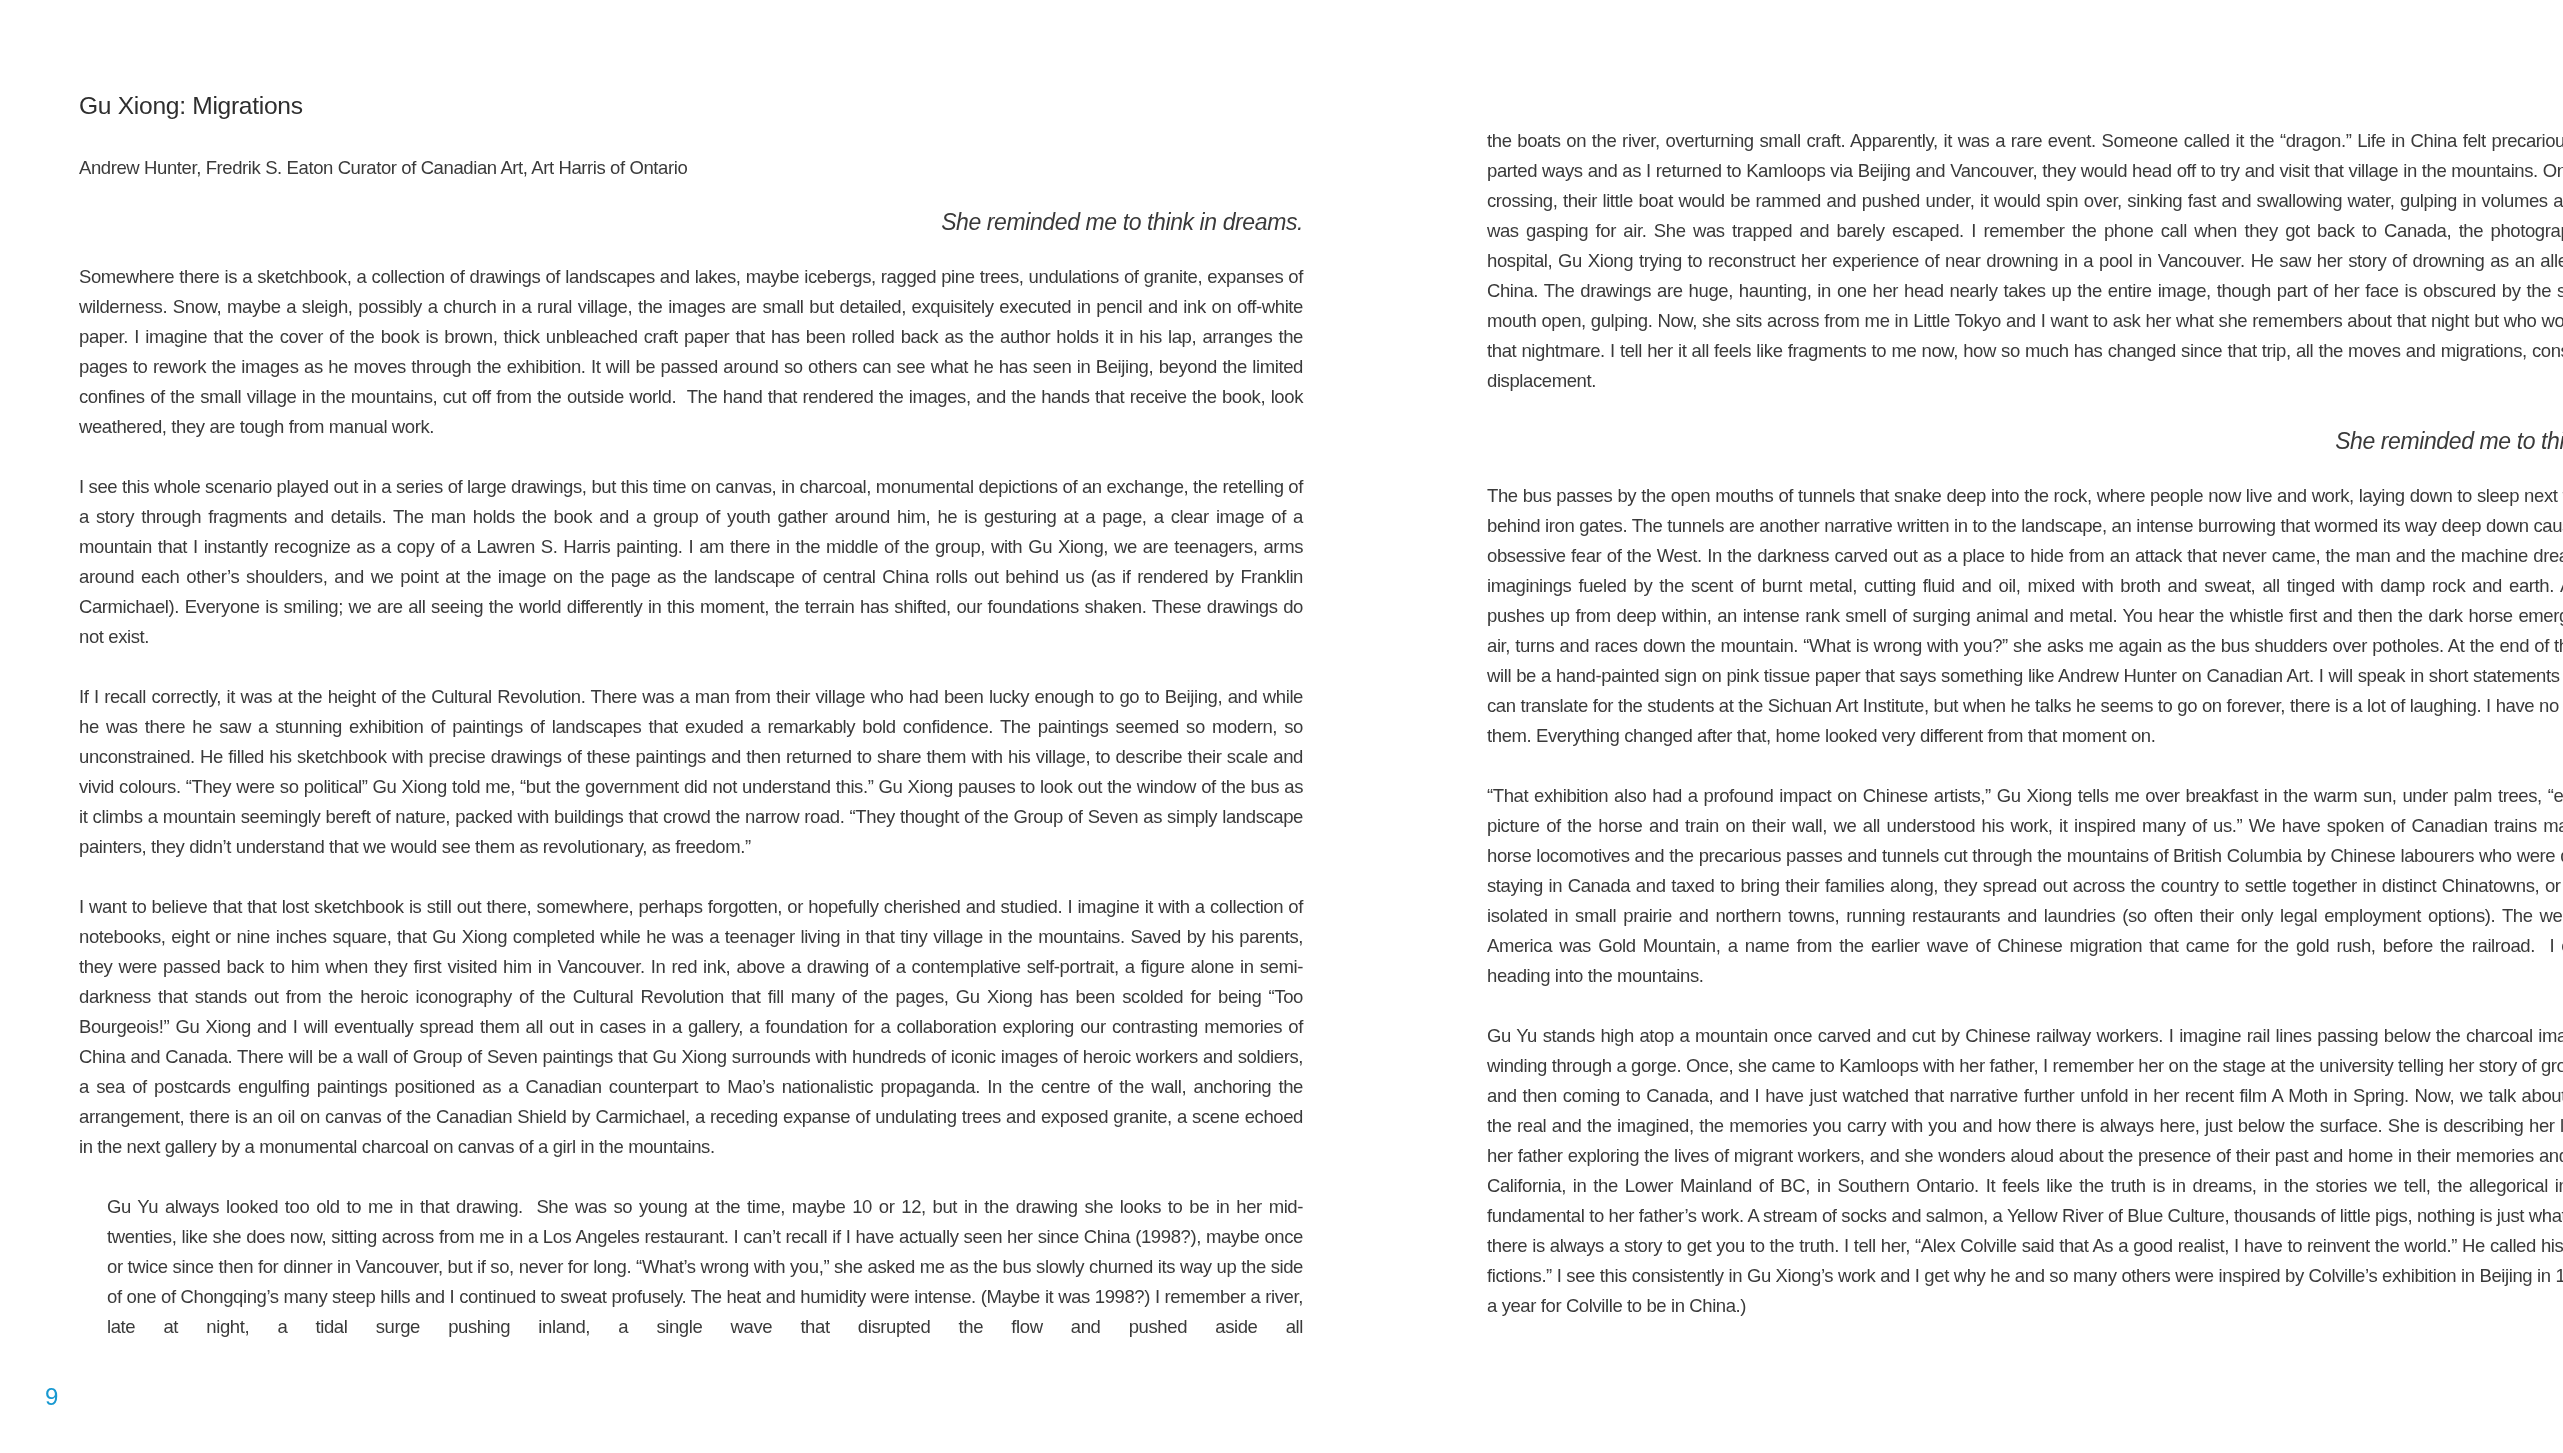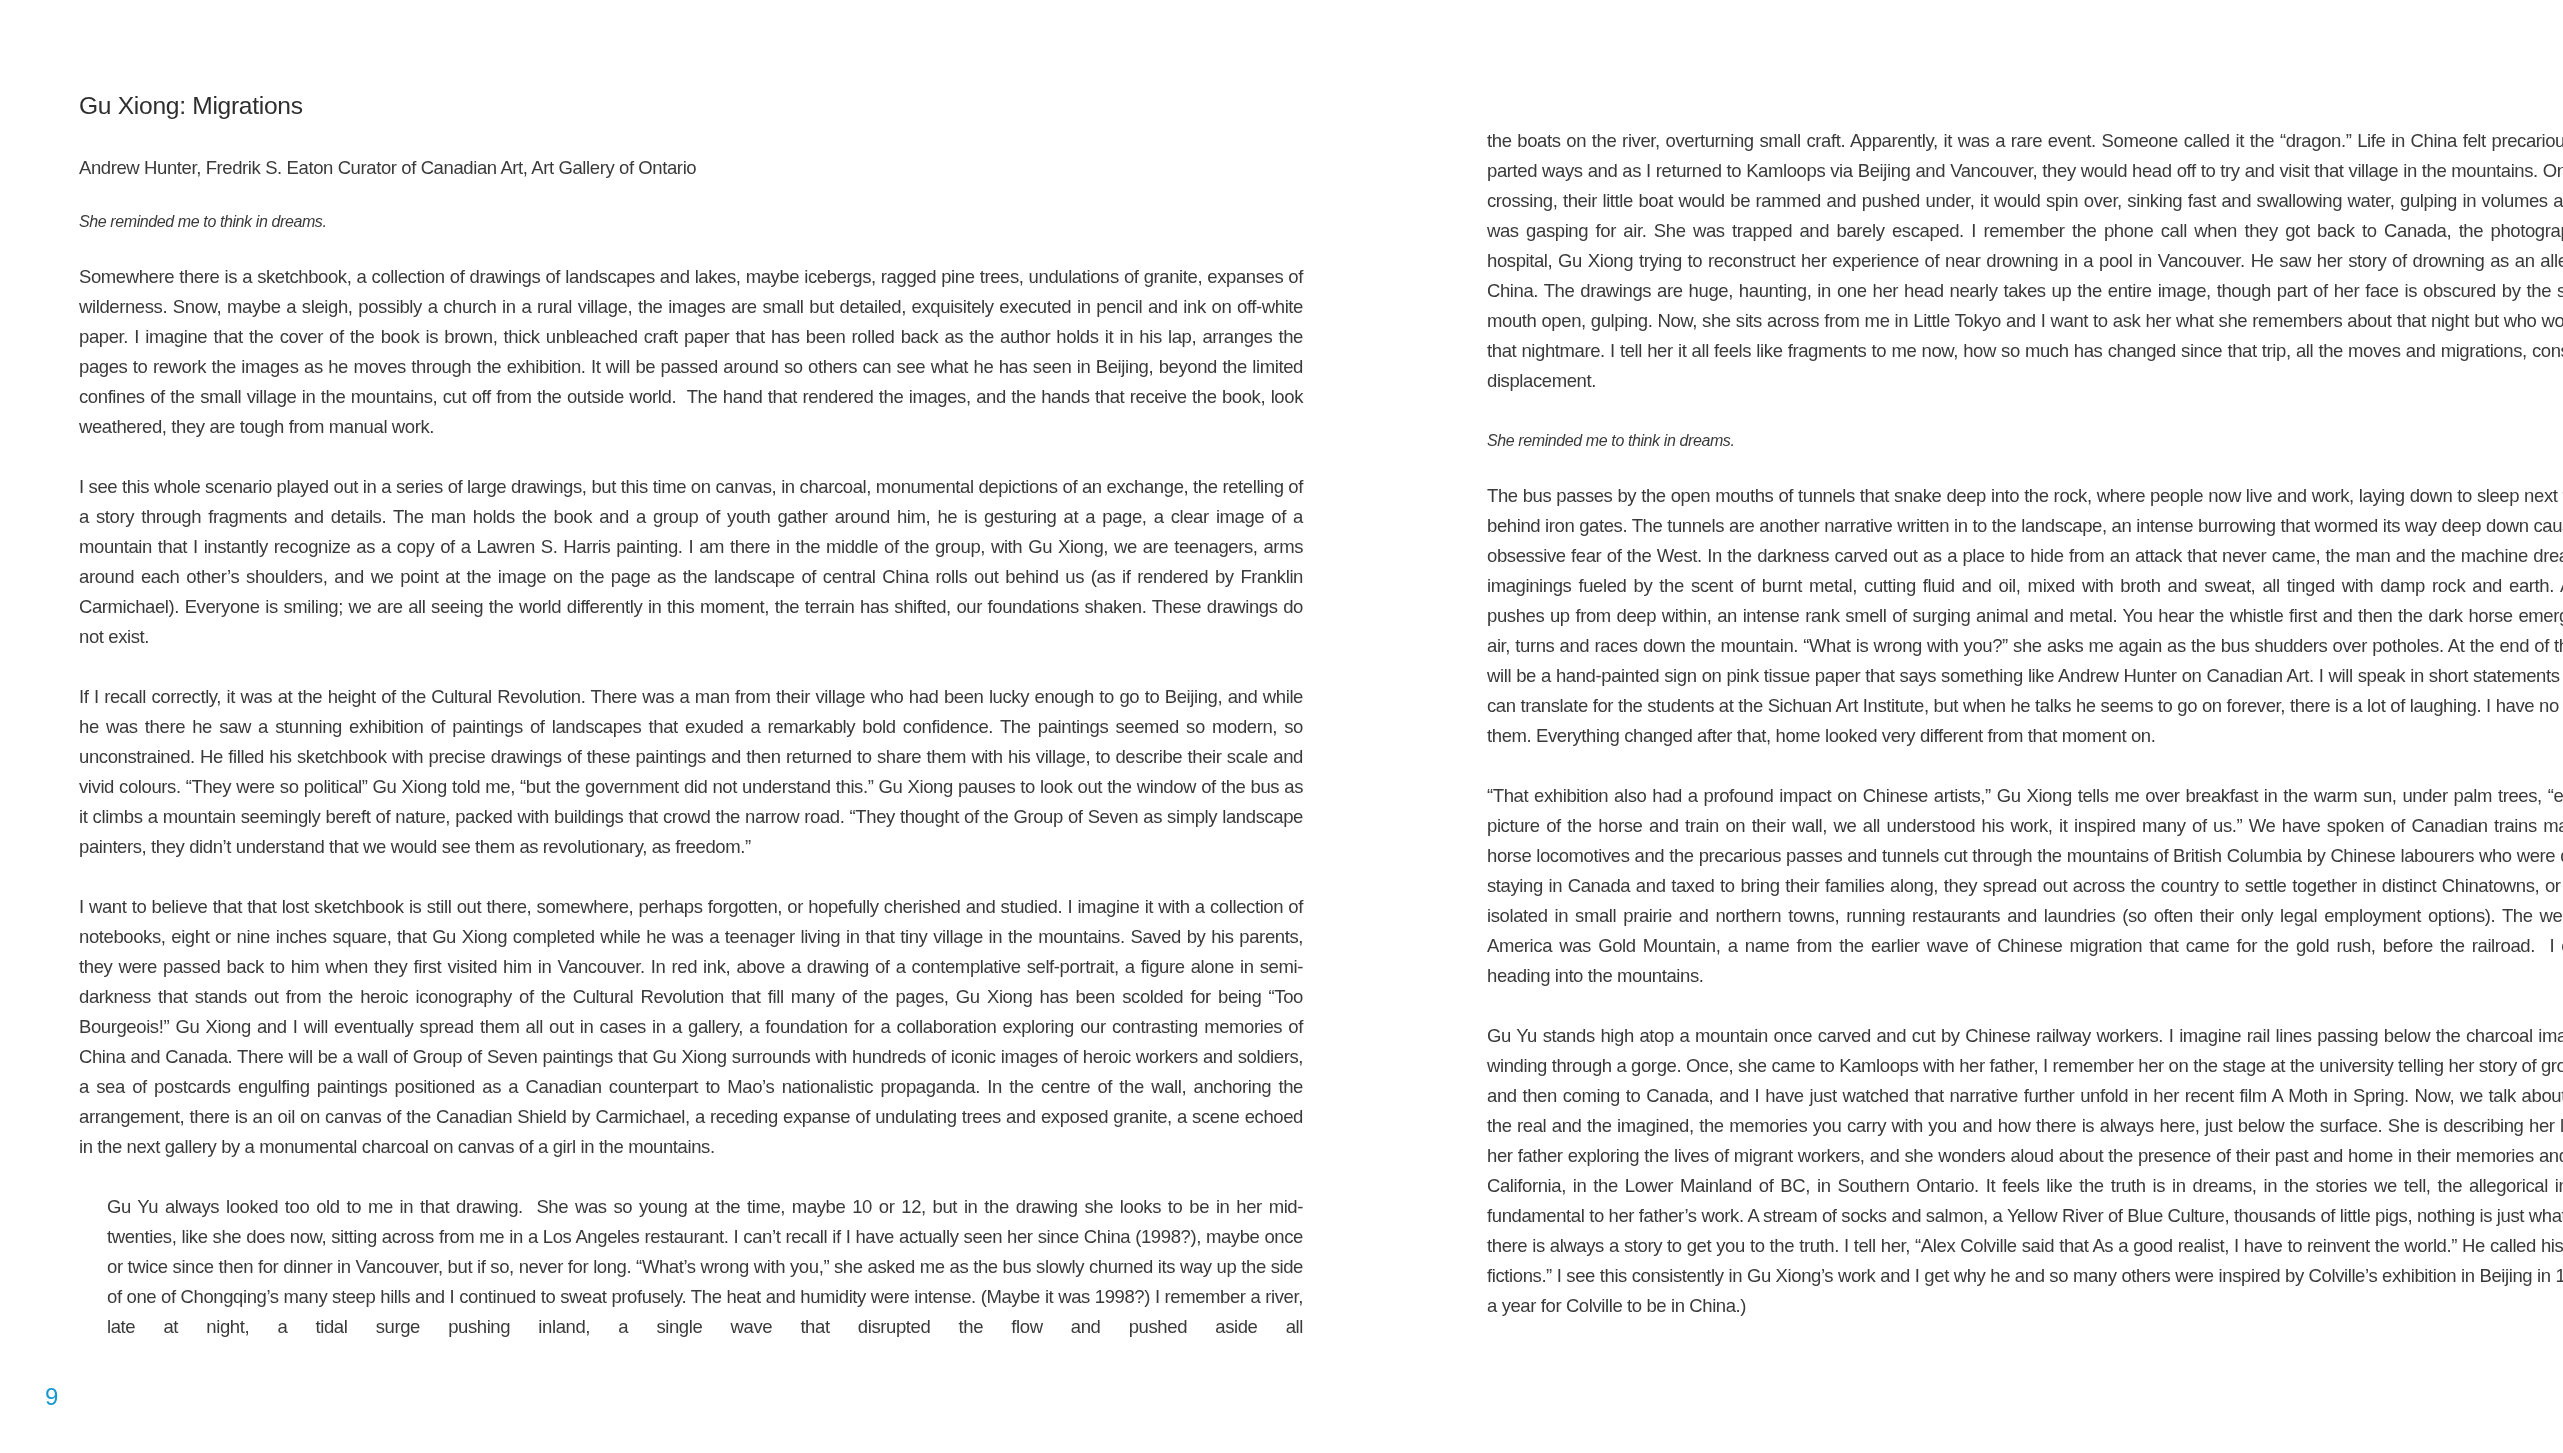--- a/index.html
+++ b/index.html
@@ -38,25 +38,26 @@
     color: #2e2e2e;
     margin: 0 0 34px 0;
   }
   .byline {
     font-size: 18.5px;
     line-height: 30px;
     letter-spacing: -0.4px;
     margin: 0 0 24.6px 0;
   }
   .epigraph {
-    font-size: 16px;
+    font-size: 23px;
     line-height: 30px;
     letter-spacing: -0.4px;
     font-style: italic;
     margin: 0 0 25px 0;
+    text-align: right;
   }
   .para {
     font-size: 18.5px;
     line-height: 30px;
     letter-spacing: -0.4px;
     text-align: justify;
     margin: 0 0 30px 0;
   }
   .para.justify-last {
     text-align-last: justify;
@@ -75,21 +76,21 @@
   }
   .page-num-left { left: 45px; }
 </style>
 </head>
 <body>
 
 <div class="spread">
 
   <div class="col col-left">
     <h1 class="title">Gu Xiong: Migrations</h1>
-    <div class="byline">Andrew Hunter, Fredrik S. Eaton Curator of Canadian Art, Art Gallery of Ontario</div>
+    <div class="byline">Andrew Hunter, Fredrik S. Eaton Curator of Canadian Art, Art Harris of Ontario</div>
     <div class="epigraph">She reminded me to think in dreams.</div>
     <p class="para">Somewhere there is a sketchbook, a collection of drawings of landscapes and lakes, maybe icebergs, ragged pine trees, undulations of granite, expanses of wilderness. Snow, maybe a sleigh, possibly a church in a rural village, the images are small but detailed, exquisitely executed in pencil and ink on off-white paper. I imagine that the cover of the book is brown, thick unbleached craft paper that has been rolled back as the author holds it in his lap, arranges the pages to rework the images as he moves through the exhibition. It will be passed around so others can see what he has seen in Beijing, beyond the limited confines of the small village in the mountains, cut off from the outside world.&nbsp; The hand that rendered the images, and the hands that receive the book, look weathered, they are tough from manual work.</p>
     <p class="para">I see this whole scenario played out in a series of large drawings, but this time on canvas, in charcoal, monumental depictions of an exchange, the retelling of a story through fragments and details. The man holds the book and a group of youth gather around him, he is gesturing at a page, a clear image of a mountain that I instantly recognize as a copy of a Lawren S. Harris painting. I am there in the middle of the group, with Gu Xiong, we are teenagers, arms around each other’s shoulders, and we point at the image on the page as the landscape of central China rolls out behind us (as if rendered by Franklin Carmichael). Everyone is smiling; we are all seeing the world differently in this moment, the terrain has shifted, our foundations shaken. These drawings do not exist.</p>
     <p class="para">If I recall correctly, it was at the height of the Cultural Revolution. There was a man from their village who had been lucky enough to go to Beijing, and while he was there he saw a stunning exhibition of paintings of landscapes that exuded a remarkably bold confidence. The paintings seemed so modern, so unconstrained. He filled his sketchbook with precise drawings of these paintings and then returned to share them with his village, to describe their scale and vivid colours. “They were so political” Gu Xiong told me, “but the government did not understand this.” Gu Xiong pauses to look out the window of the bus as it climbs a mountain seemingly bereft of nature, packed with buildings that crowd the narrow road. “They thought of the Group of Seven as simply landscape painters, they didn’t understand that we would see them as revolutionary, as freedom.”</p>
     <p class="para">I want to believe that that lost sketchbook is still out there, somewhere, perhaps forgotten, or hopefully cherished and studied. I imagine it with a collection of notebooks, eight or nine inches square, that Gu Xiong completed while he was a teenager living in that tiny village in the mountains. Saved by his parents, they were passed back to him when they first visited him in Vancouver. In red ink, above a drawing of a contemplative self-portrait, a figure alone in semi-darkness that stands out from the heroic iconography of the Cultural Revolution that fill many of the pages, Gu Xiong has been scolded for being “Too Bourgeois!” Gu Xiong and I will eventually spread them all out in cases in a gallery, a foundation for a collaboration exploring our contrasting memories of China and Canada. There will be a wall of Group of Seven paintings that Gu Xiong surrounds with hundreds of iconic images of heroic workers and soldiers, a sea of postcards engulfing paintings positioned as a Canadian counterpart to Mao’s nationalistic propaganda. In the centre of the wall, anchoring the arrangement, there is an oil on canvas of the Canadian Shield by Carmichael, a receding expanse of undulating trees and exposed granite, a scene echoed in the next gallery by a monumental charcoal on canvas of a girl in the mountains.</p>
     <p class="para justify-last">Gu Yu always looked too old to me in that drawing.&nbsp; She was so young at the time, maybe 10 or 12, but in the drawing she looks to be in her mid-twenties, like she does now, sitting across from me in a Los Angeles restaurant. I can’t recall if I have actually seen her since China (1998?), maybe once or twice since then for dinner in Vancouver, but if so, never for long. “What’s wrong with you,” she asked me as the bus slowly churned its way up the side of one of Chongqing’s many steep hills and I continued to sweat profusely. The heat and humidity were intense. (Maybe it was 1998?) I remember a river, late at night, a tidal surge pushing inland, a single wave that disrupted the flow and pushed aside all</p>
   </div>
 
   <div class="col col-right">
     <p class="para">the boats on the river, overturning small craft. Apparently, it was a rare event. Someone called it the “dragon.” Life in China felt precarious. Days later, we parted ways and as I returned to Kamloops via Beijing and Vancouver, they would head off to try and visit that village in the mountains. On a late night river crossing, their little boat would be rammed and pushed under, it would spin over, sinking fast and swallowing water, gulping in volumes as if the boat itself was gasping for air. She was trapped and barely escaped. I remember the phone call when they got back to Canada, the photographs of her in the hospital, Gu Xiong trying to reconstruct her experience of near drowning in a pool in Vancouver. He saw her story of drowning as an allegory for the new China. The drawings are huge, haunting, in one her head nearly takes up the entire image, though part of her face is obscured by the swirl of water, her mouth open, gulping. Now, she sits across from me in Little Tokyo and I want to ask her what she remembers about that night but who would want to relive that nightmare. I tell her it all feels like fragments to me now, how so much has changed since that trip, all the moves and migrations, constant change and displacement.</p>

